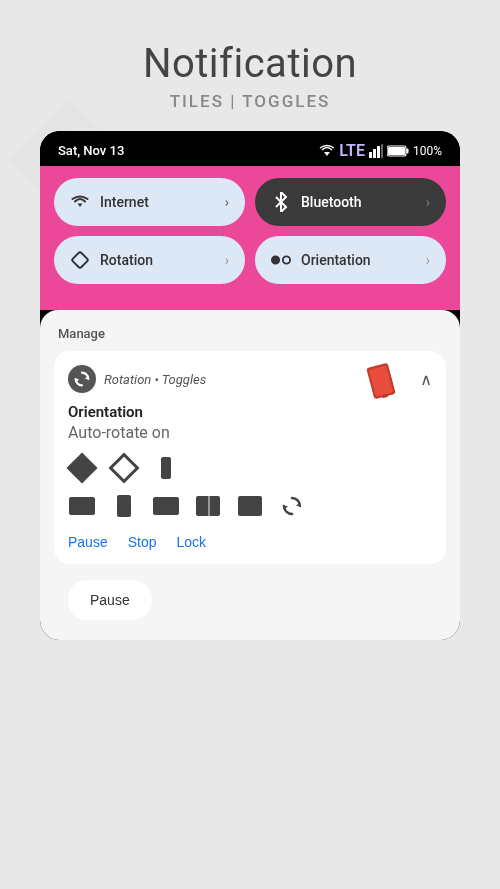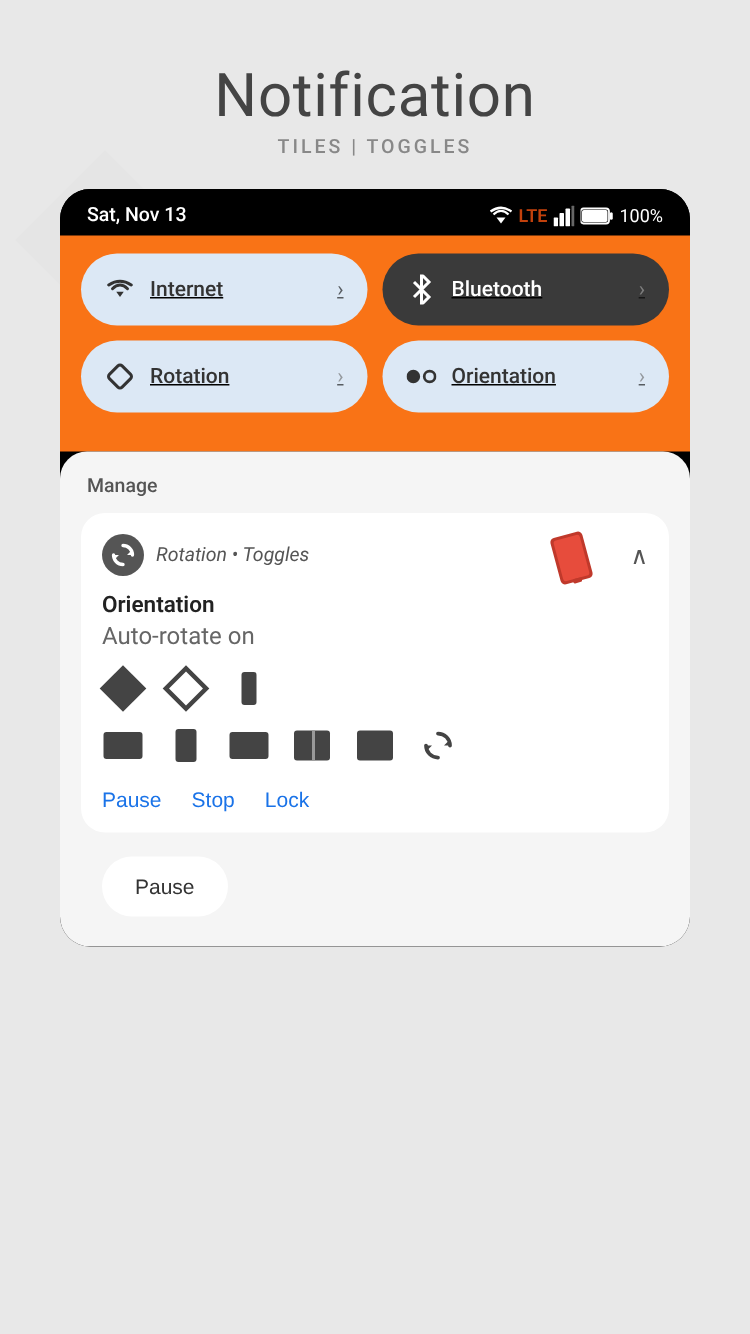--- a/index.html
+++ b/index.html
@@ -29,21 +29,21 @@
       position: relative;
       z-index: 1;
     }
     .page-header h1 {
       font-size: 40px;
       font-weight: 400;
       color: #444;
       letter-spacing: 0.5px;
     }
     .page-header h2 {
-      font-size: 13px;
+      font-size: 17px;
       font-weight: 500;
       color: #888;
       letter-spacing: 2px;
       margin-top: 4px;
     }
 
     
     .phone-frame {
       position: relative;
       z-index: 1;
@@ -70,23 +70,22 @@
     .status-icons {
       display: flex;
       align-items: center;
       gap: 4px;
       color: #fff;
       font-size: 12px;
     }
 
     
     .quick-tiles {
-      background: #f97316;
+      background: #ec4899;
       padding: 12px 14px 16px;
-      text-decoration: underline;
     }
     .tiles-row {
       display: flex;
       gap: 10px;
       margin-bottom: 10px;
     }
     .tile {
       flex: 1;
       border-radius: 24px;
       padding: 14px 16px;
@@ -334,21 +333,21 @@
 
   <div class="status-bar">
     <span class="status-time">Sat, Nov 13</span>
     <div class="status-icons">
 
       <svg width="16" height="14" viewBox="0 0 16 14" fill="white">
         <polygon points="8,12 5,8 11,8"></polygon>
         <path d="M3,6 Q8,1 13,6" stroke="white" fill="none" stroke-width="1.5"></path>
         <path d="M1,4 Q8,-1 15,4" stroke="white" fill="none" stroke-width="1.5"></path>
       </svg>
-      <span style="color:#c2410c;font-size:12px;font-weight:600;">LTE</span>
+      <span style="color:#c4b5fd;font-size:16px;font-weight:600;">LTE</span>
 
       <svg width="14" height="14" viewBox="0 0 14 14" fill="white">
         <rect x="0" y="8" width="3" height="6" rx="0.5"></rect>
         <rect x="4" y="5" width="3" height="9" rx="0.5"></rect>
         <rect x="8" y="2" width="3" height="12" rx="0.5"></rect>
         <rect x="12" y="0" width="2" height="14" rx="0.5" opacity="0.4"></rect>
       </svg>
 
       <svg width="22" height="12" viewBox="0 0 22 12" fill="white">
         <rect x="0" y="1" width="19" height="10" rx="2" stroke="white" fill="none" stroke-width="1.2"></rect>

